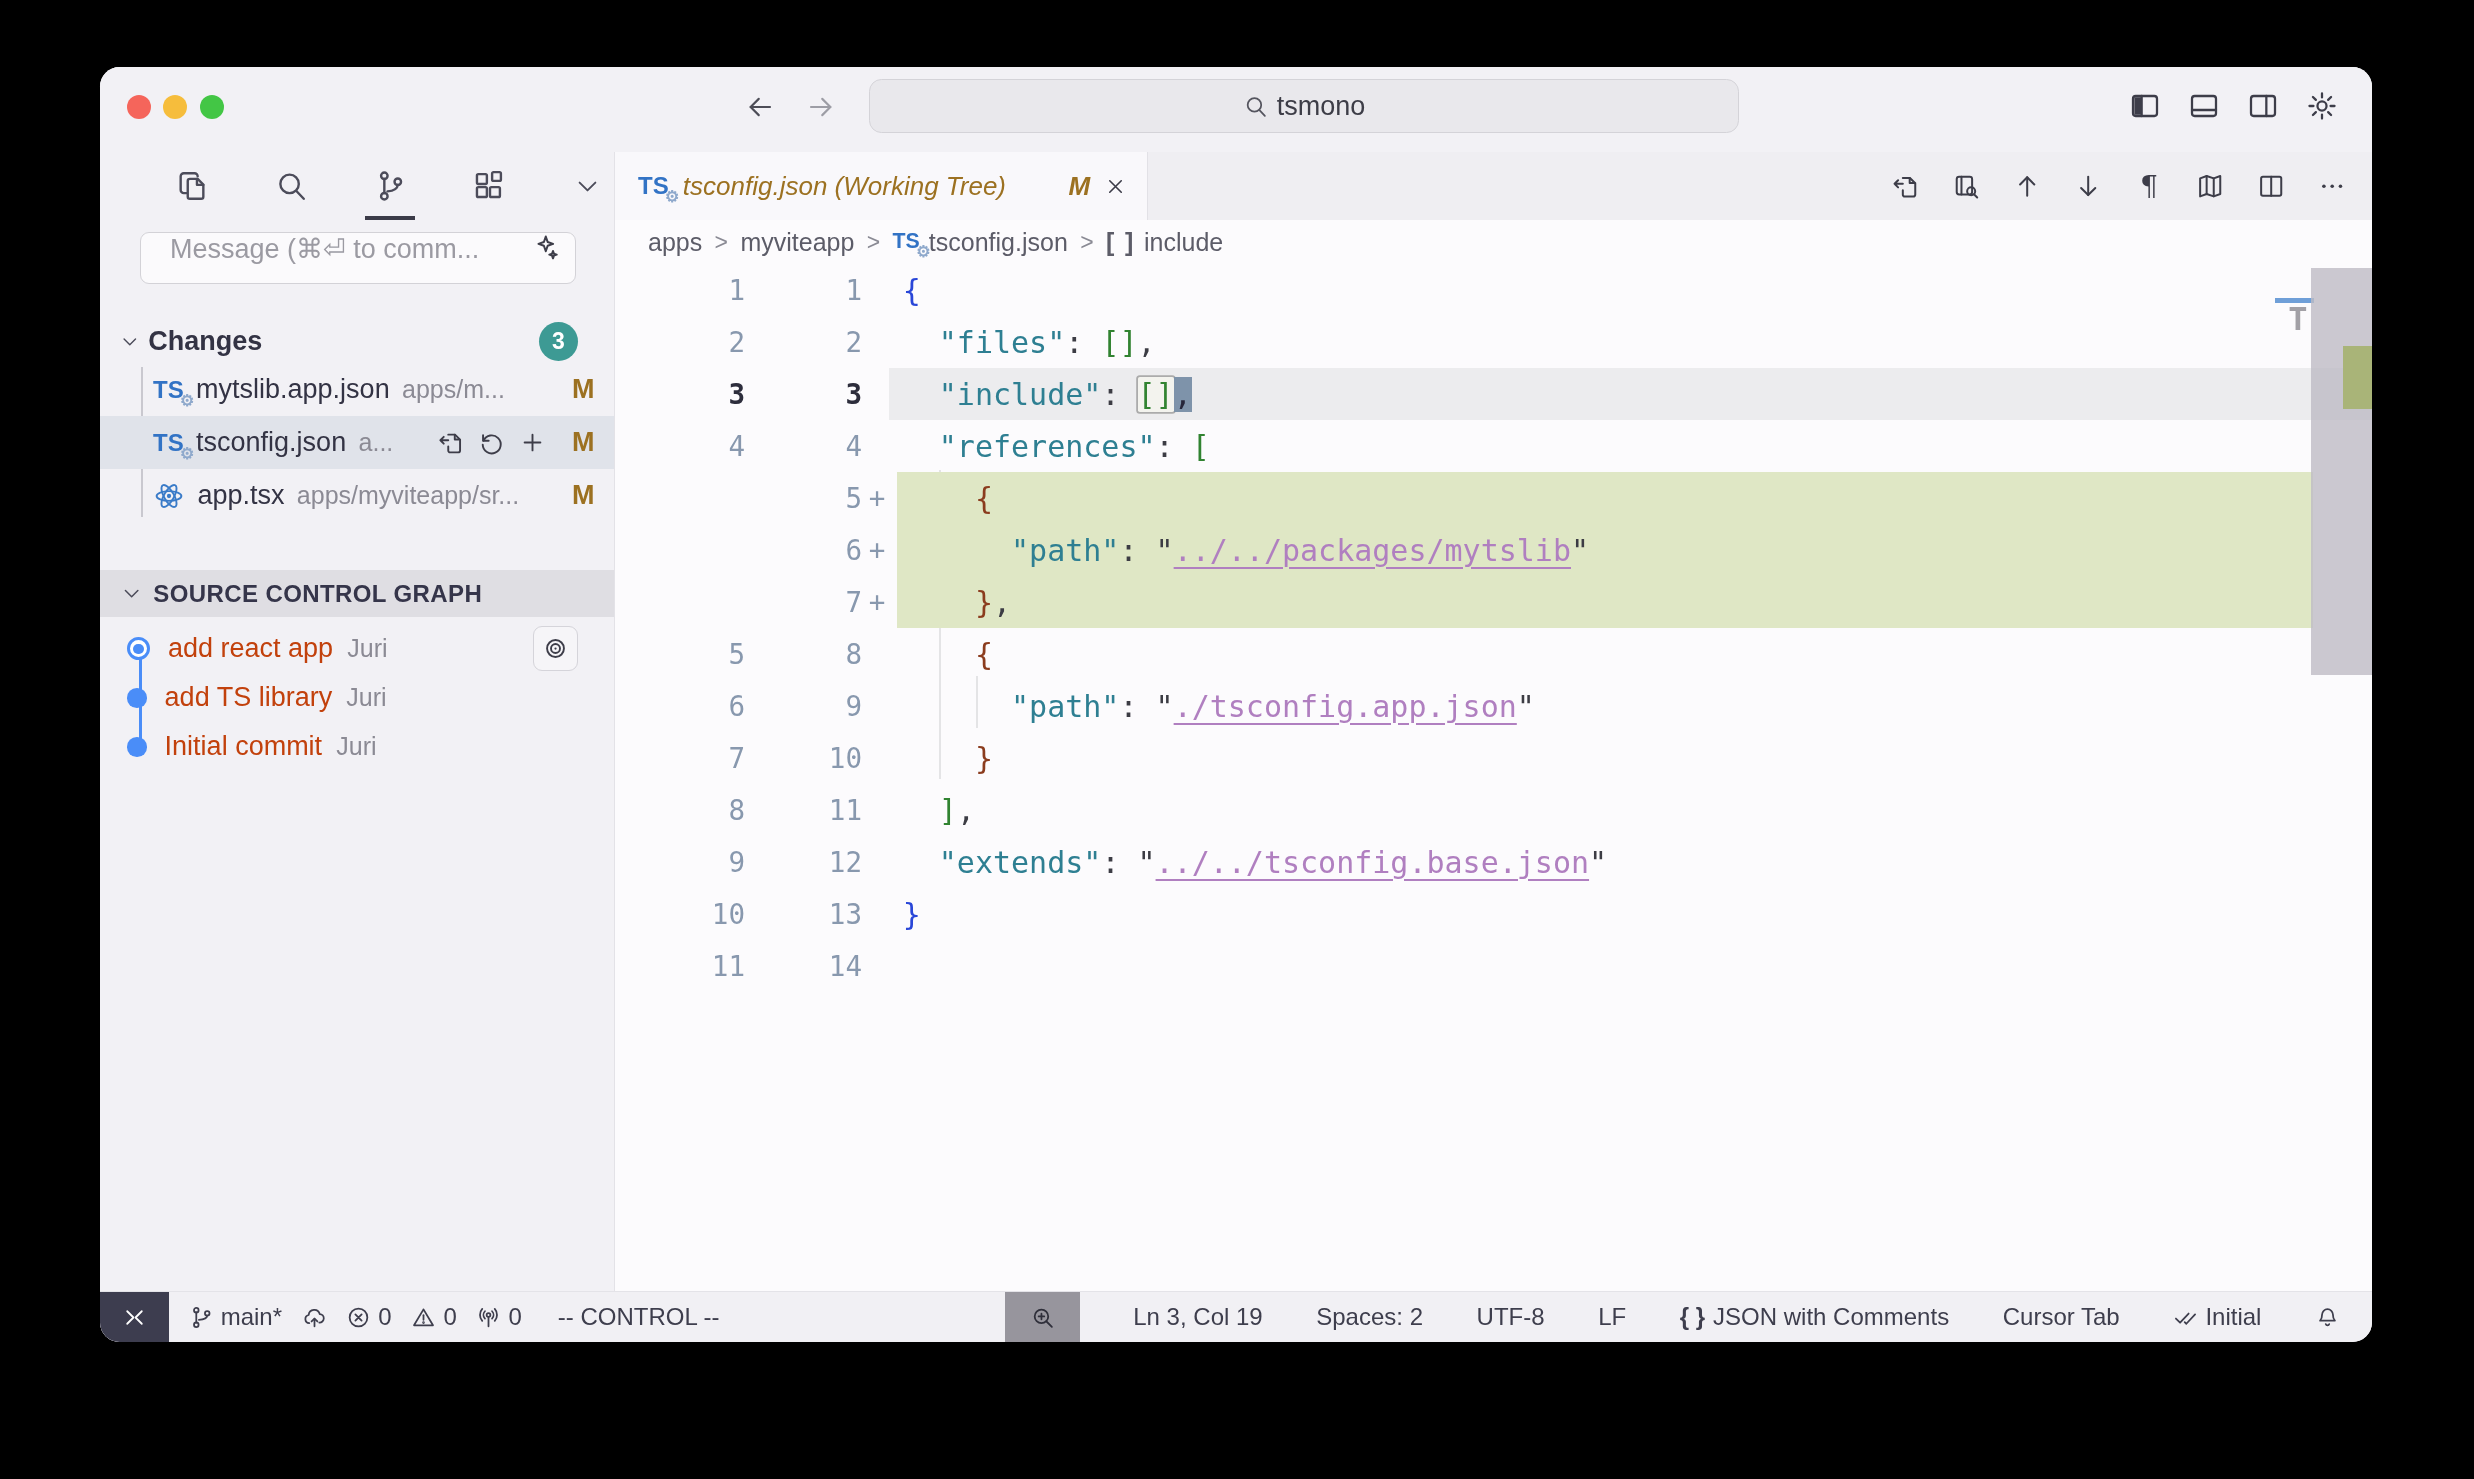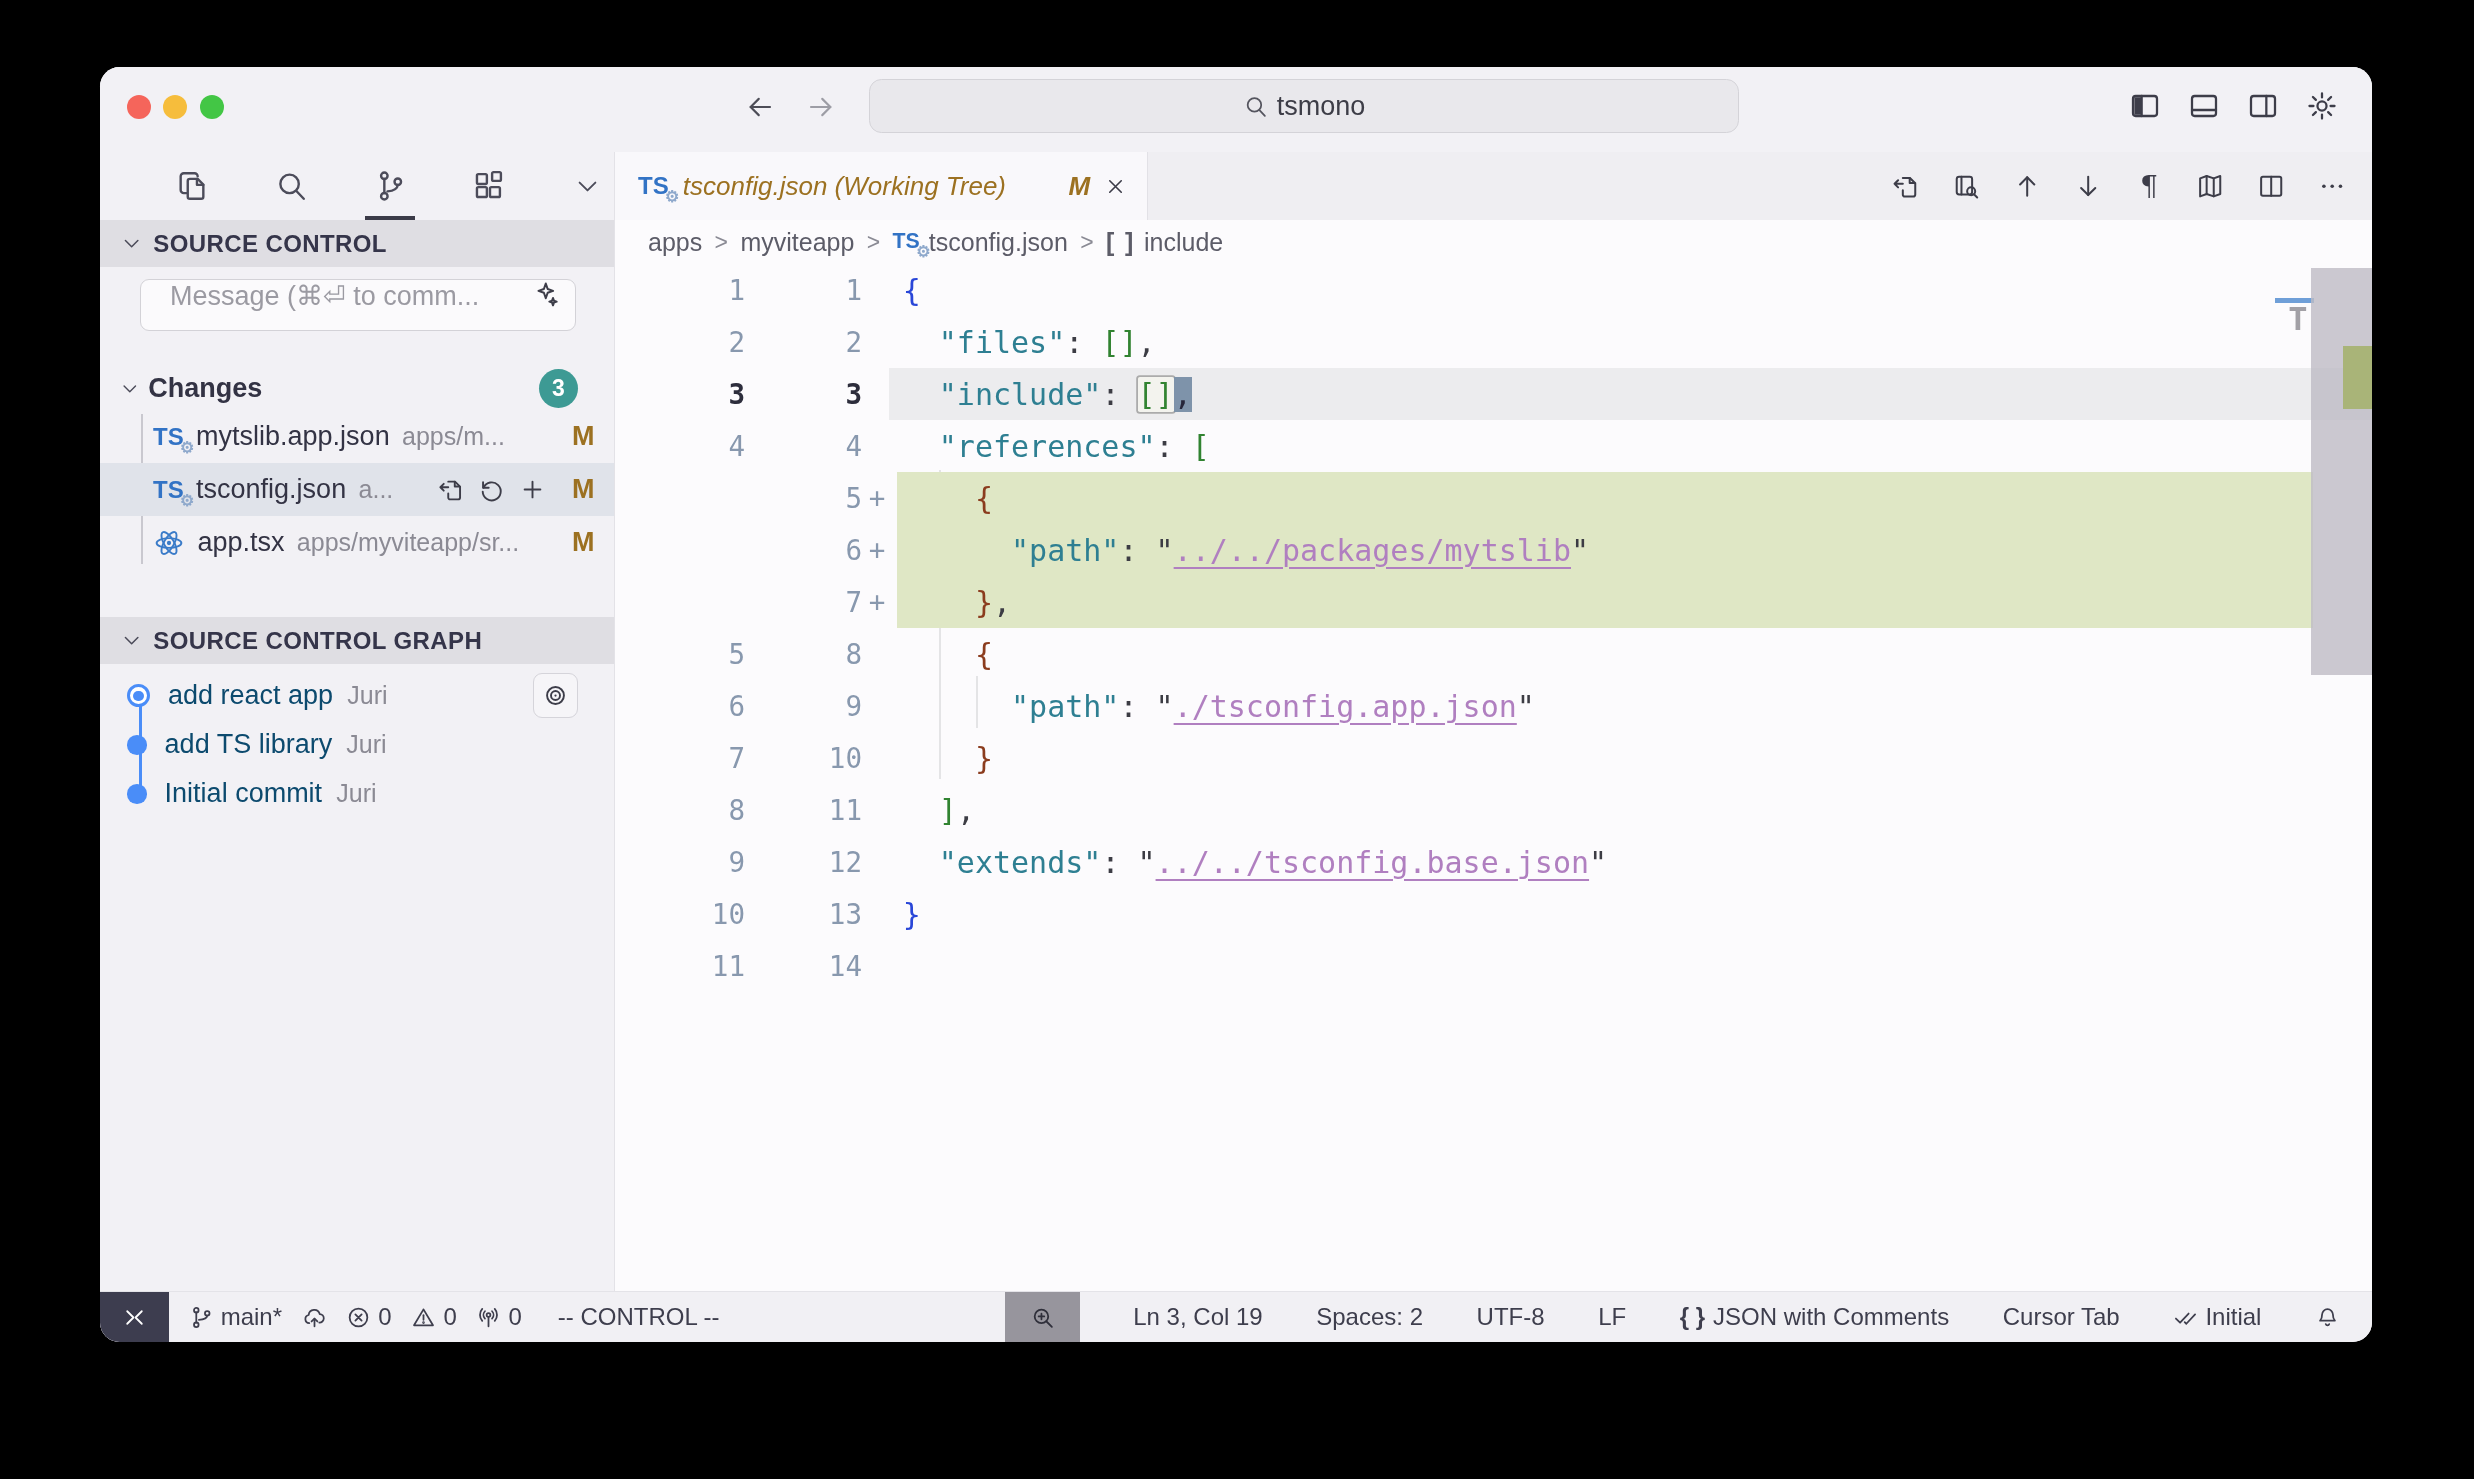--- a/index.html
+++ b/index.html
@@ -56,21 +56,21 @@
   .ts-ico{position:relative;color:#3273c5;font-weight:800;font-size:24px;font-style:normal;line-height:1;}
   .ts-ico .mini-gear{position:absolute;right:-10.7px;bottom:-7.1px;font-size:16px;color:#8fa9cc;}
   .graph{margin-top:48px;}
   .graphlist{position:relative;padding-top:7.1px;}
   .gline{position:absolute;left:39px;width:2.7px;background:#4a8df8;}
   .commitrow{height:49px;display:flex;align-items:center;padding-left:27px;position:relative;font-size:27px;}
   .dot{width:19.6px;height:19.6px;border-radius:50%;background:#4a8df8;flex:0 0 19.6px;position:relative;z-index:1;}
   .dot.head{width:23px;height:23px;flex-basis:23px;background:#fff;border:3.6px solid #4a8df8;box-sizing:border-box;}
   .dot.head::after{content:"";position:absolute;left:50%;top:50%;width:10.7px;height:10.7px;margin:-5.3px 0 0 -5.3px;
                    border-radius:50%;background:#4a8df8;}
-  .commitrow .cmsg{margin-left:18px;color:#0c4a6e;white-space:nowrap;}
+  .commitrow .cmsg{margin-left:18px;color:#c2410c;white-space:nowrap;}
   .commitrow .cauth{margin-left:14.2px;color:#8b8a94;font-size:25px;}
   .target-btn{position:absolute;right:36px;top:1.8px;width:43px;height:43px;border:1.8px solid #d5d4da;
               border-radius:9px;background:#f6f5f8;display:flex;align-items:center;justify-content:center;color:#3d3d49;}
   
   .editor{flex:1;display:flex;flex-direction:column;background:#fcfbfd;min-width:0;}
   .tabbar{height:68px;flex:0 0 68px;background:#efeef2;display:flex;align-items:stretch;position:relative;}
   .tab{width:533px;background:#f9f8fb;border-right:1.8px solid #e2e1e6;display:flex;align-items:center;
        padding:0 19.6px 0 23px;box-sizing:border-box;gap:14.2px;}
   .tab .ttl{font-size:26px;font-style:italic;color:#9c7121;white-space:nowrap;overflow:hidden;flex:1;}
   .tab .tstat{font-size:26px;font-style:italic;color:#9c7121;font-weight:600;}
@@ -229,28 +229,20 @@
             </div>
             <div class="act-item">
               <span>
                 <svg class="ic" width="27" height="27" viewBox="0 0 24 24" fill="none" stroke="currentColor" stroke-width="1.7" stroke-linecap="round" stroke-linejoin="round">
                   <path d="M5 8.5l7 7 7-7"></path>
                 </svg>
               </span>
             </div>
           </div>
 
-        <div class="band">
-          <span class="chev">
-              <svg class="ic" width="21.3" height="21.3" viewBox="0 0 24 24" fill="none" stroke="currentColor" stroke-width="1.7" stroke-linecap="round" stroke-linejoin="round">
-                <path d="M5 8.5l7 7 7-7"></path>
-              </svg>
-            </span>
-          <span>SOURCE CONTROL</span>
-        </div>
 
         <div class="msgbox">
           <span class="ph">Message (⌘⏎ to comm...</span>
           <span class="spark">
               <svg class="ic" width="28.4" height="28.4" viewBox="0 0 24 24" fill="none" stroke="currentColor" stroke-width="1.7" stroke-linecap="round" stroke-linejoin="round">
                 <path d="M12.5 3l1.6 4.6 4.6 1.6-4.6 1.6-1.6 4.6-1.6-4.6-4.6-1.6 4.6-1.6z"></path>
                 <path d="M18.6 15.2l.8 2.3 2.3.8-2.3.8-.8 2.3-.8-2.3-2.3-.8 2.3-.8z"></path>
               </svg>
             </span>
         </div>

